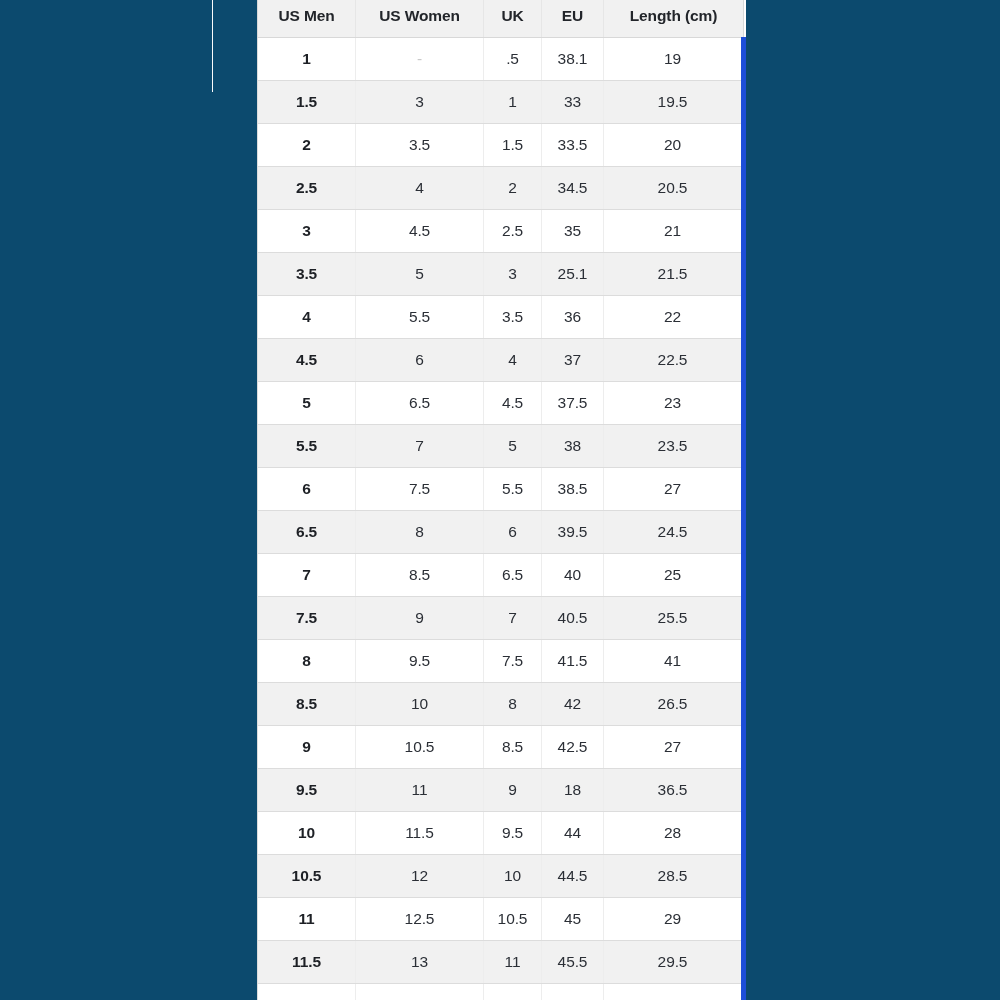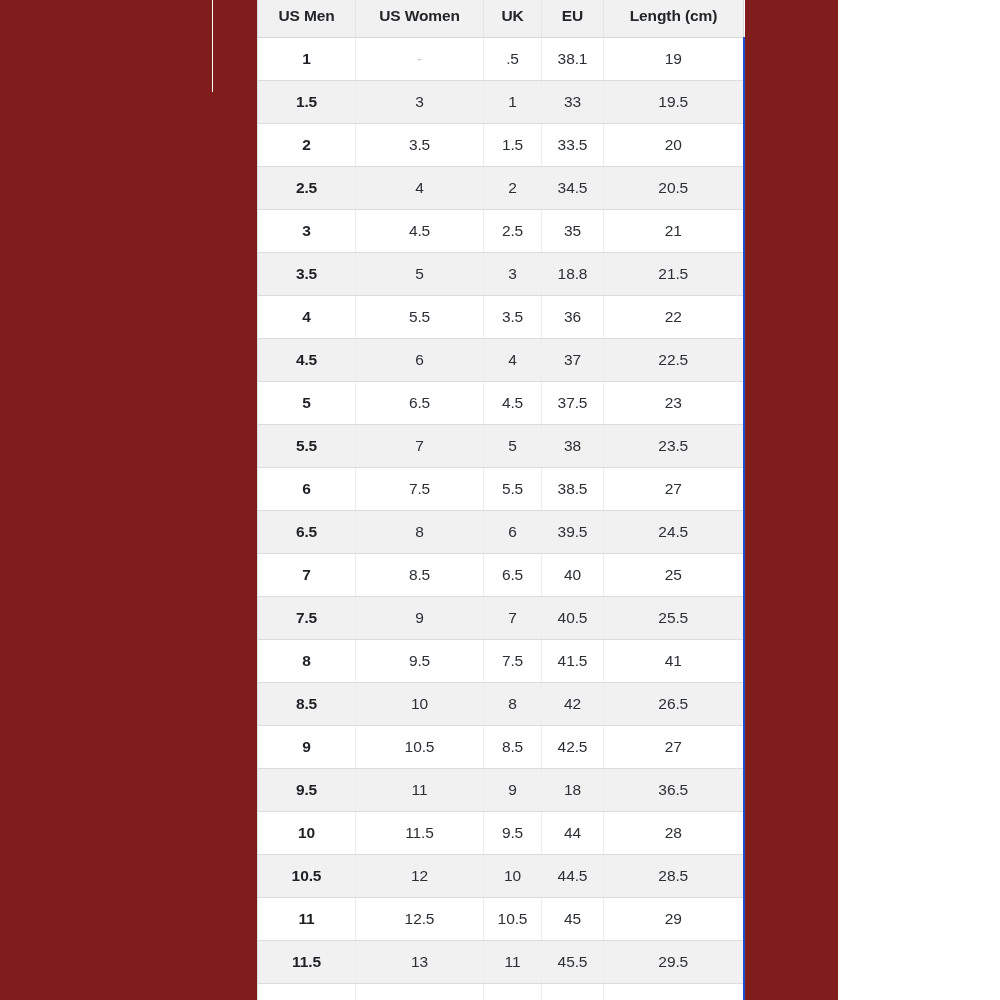--- a/index.html
+++ b/index.html
@@ -10,23 +10,23 @@
   body {
     width: 1000px;
     height: 1000px;
     overflow: hidden;
     font-family: "Liberation Sans", sans-serif;
     -webkit-font-smoothing: antialiased;
   }
 
   #page {
     position: relative;
-    width: 838px;
+    width: 1000px;
     height: 1000px;
-    background: #7f1d1d;
+    background: #0c4a6e;
     overflow: hidden;
   }
 
   
   .edge-artifact {
     position: absolute;
     left: 212px;
     top: 0;
     width: 1px;
     height: 92px;
@@ -81,21 +81,21 @@
     border-left: 1px solid #ededed;
     border-right: 1px solid #ededed;
     white-space: nowrap;
     letter-spacing: -0.1px;
   }
   tbody td:first-child {
     font-weight: bold;
     color: #1d2025;
     border-left: 1px solid #dcdcdc;
   }
-  tbody td:last-child { border-right: 2px solid #1d4ed8; }
+  tbody td:last-child { border-right: 5px solid #1d4ed8; }
 
   tbody tr.odd  td { background: #ffffff; }
   tbody tr.even td { background: #f1f1f1; }
 
   tbody td.empty-cell { color: #c9c9c9; }
 </style>
 </head>
 <body>
 
 <div id="page">
@@ -153,21 +153,21 @@
             <td>3</td>
             <td>4.5</td>
             <td>2.5</td>
             <td>35</td>
             <td>21</td>
           </tr>
           <tr class="even">
             <td>3.5</td>
             <td>5</td>
             <td>3</td>
-            <td>18.8</td>
+            <td>25.1</td>
             <td>21.5</td>
           </tr>
           <tr class="odd">
             <td>4</td>
             <td>5.5</td>
             <td>3.5</td>
             <td>36</td>
             <td>22</td>
           </tr>
           <tr class="even">

